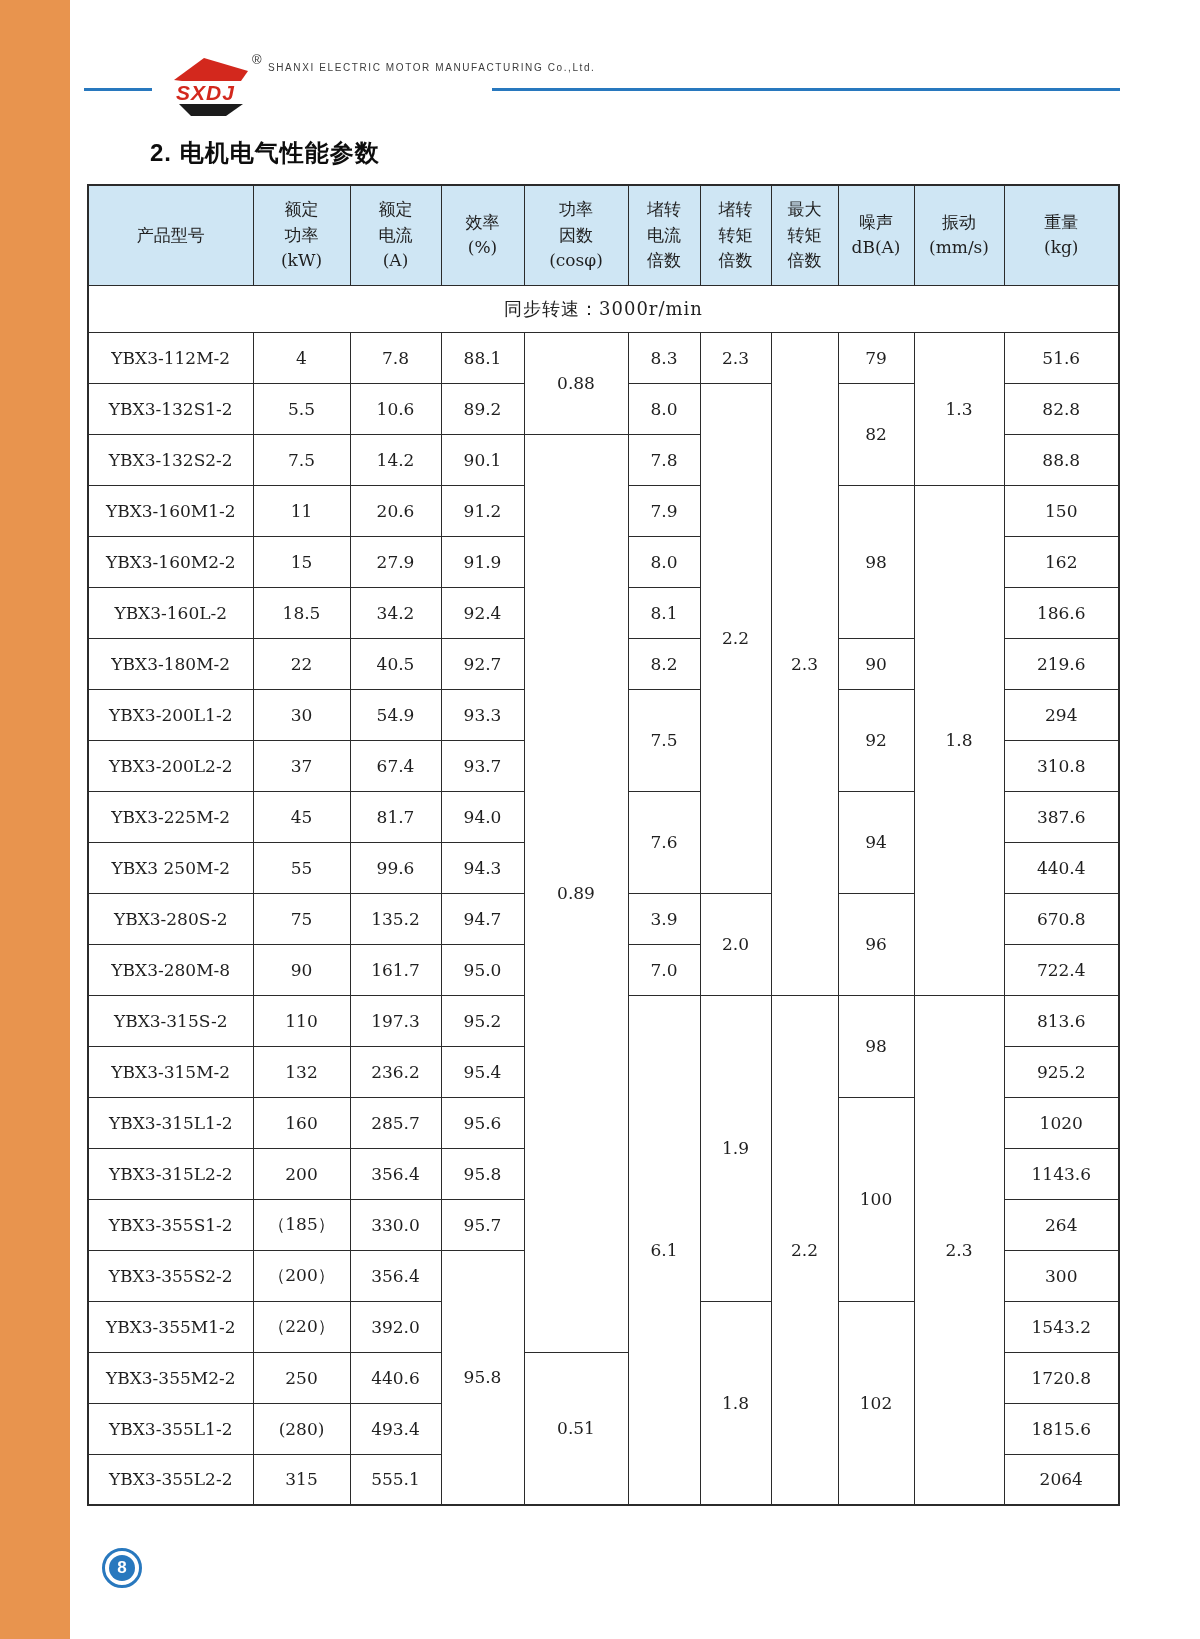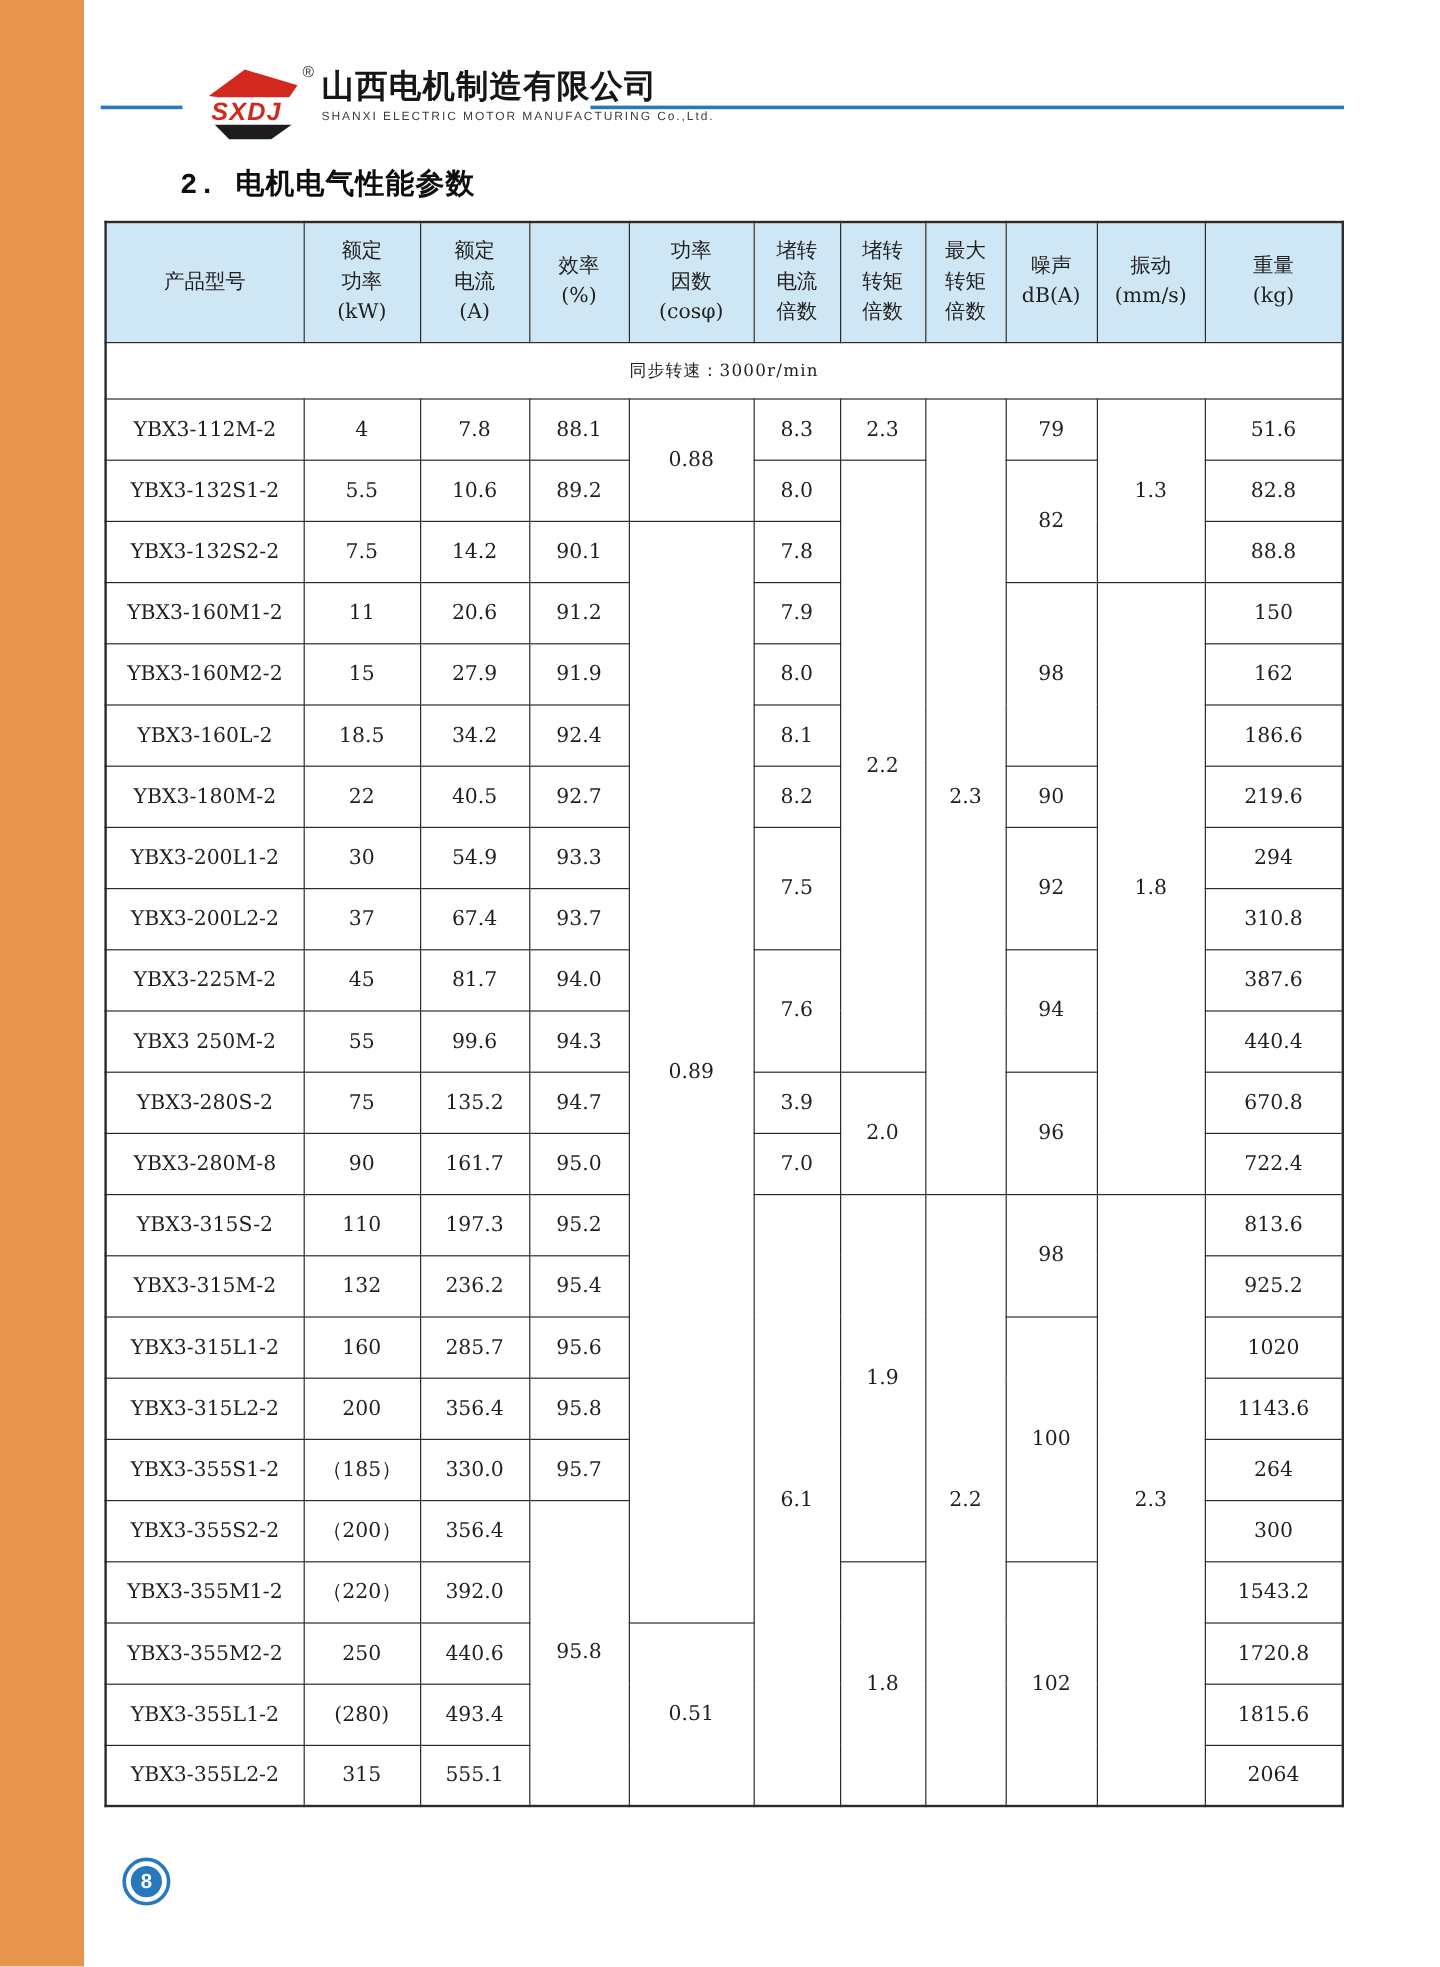--- a/index.html
+++ b/index.html
@@ -20,40 +20,40 @@
   .rule{position:absolute;top:88px;height:3px;background:var(--accent-blue);}
   .rule-left{left:84px;width:68px;}
   .rule-right{left:492px;width:628px;}
   .emblem{position:absolute;left:170px;top:54px;width:80px;height:64px;}
   .reg-mark{position:absolute;left:252px;top:52px;font-family:"Liberation Sans",sans-serif;font-size:13px;color:#333;}
   .company{position:absolute;left:268px;top:58px;width:420px;}
   .company-cn{font-family:"Liberation Sans",sans-serif;font-weight:bold;font-size:27px;letter-spacing:1px;color:#161616;line-height:1.1;white-space:nowrap;}
   .company-en{font-family:"Liberation Sans",sans-serif;font-size:10px;letter-spacing:1.6px;color:#3c3c3c;margin-top:4px;white-space:nowrap;}
   .section-title{
     position:absolute;left:150px;top:137px;
-    font-family:Liberation Mono, monospace;font-weight:bold;font-size:24px;color:#0d0d0d;letter-spacing:1px;
+    font-family:Liberation Sans, sans-serif;font-weight:bold;font-size:24px;color:#0d0d0d;letter-spacing:1px;
   }
   table.spec{
     position:absolute;left:87px;top:184px;width:1031px;
     border-collapse:collapse;table-layout:fixed;
     border:2px solid var(--border-col);
     font-size:17px;
   }
   table.spec th, table.spec td{
     border:1px solid var(--border-col);
     text-align:center;vertical-align:middle;
     padding:0 2px;overflow:hidden;
   }
   table.spec thead tr{height:100px;}
   table.spec thead th{
     background:var(--table-header-bg);
     font-weight:normal;font-size:17px;line-height:1.5;
   }
   tr.sync-row{height:47px;}
-  tr.sync-row td{font-size:14px;letter-spacing:1px;}
+  tr.sync-row td{font-size:18px;letter-spacing:1px;}
   tr.body-row{height:51px;}
   td.col-model{font-size:17px;}
   .page-badge{position:absolute;left:102px;top:1548px;width:40px;height:40px;border-radius:50%;
     border:3px solid var(--accent-blue);box-sizing:border-box;display:flex;align-items:center;justify-content:center;}
   .page-badge-inner{width:26px;height:26px;border-radius:50%;background:var(--accent-blue);
     color:#fff;display:flex;align-items:center;justify-content:center;
     font-family:"Liberation Sans",sans-serif;font-weight:bold;font-size:17px;}
 </style>
 </head>
 <body>
@@ -67,21 +67,20 @@
 
   <svg class="emblem" viewBox="0 0 80 64" xmlns="http://www.w3.org/2000/svg">
     <polygon points="4,26 34,4 78,17 71,27 12,27" fill="#D3281D"></polygon>
     <text x="6" y="46" font-size="21" font-weight="bold" font-style="italic" font-family="Liberation Sans, sans-serif" fill="#D3281D" letter-spacing="1">SXDJ</text>
     <polygon points="9,50 73,50 56,62 21,62" fill="#1c1c1c"></polygon>
   </svg>
 
   <div class="reg-mark">®</div>
 
   <div class="company">
-    <div class="company-cn">山西电机制造有限公司</div>
     <div class="company-en">SHANXI ELECTRIC MOTOR MANUFACTURING Co.,Ltd.</div>
   </div>
 
   <div class="section-title">2. 电机电气性能参数</div>
 
   <table class="spec">
       <colgroup>
         <col style="width: 165px;">
         <col style="width: 97px;">
         <col style="width: 91px;">

